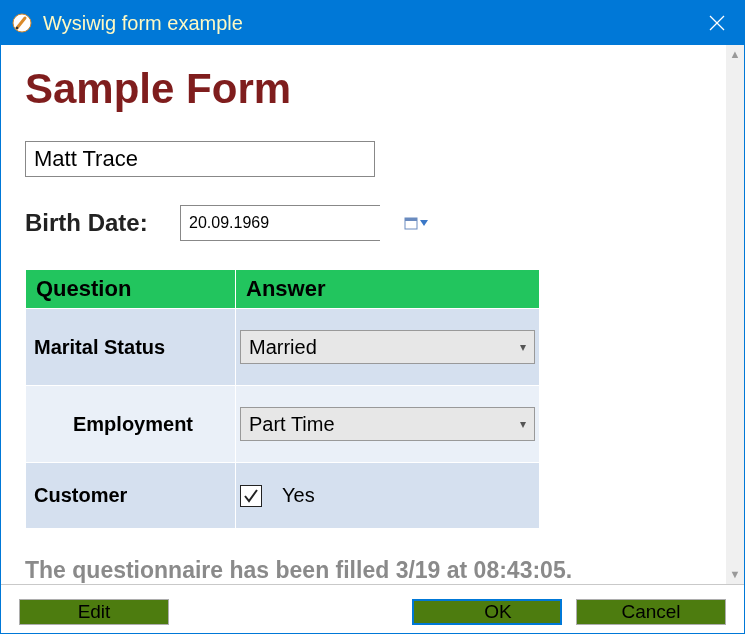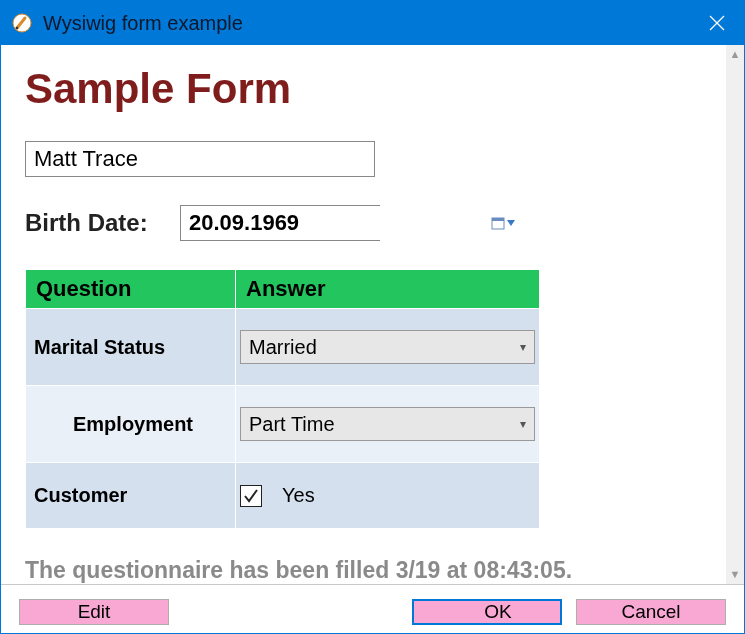--- a/index.html
+++ b/index.html
@@ -14,21 +14,21 @@
   .window {
     width: 745px;
     height: 634px;
     border: 1px solid #0078d7;
     display: flex;
     flex-direction: column;
     background: #fff;
   }
   .titlebar {
     background: #0078d7;
-    color: #0f172a;
+    color: #fef9c3;
     height: 56px;
     display: flex;
     align-items: center;
     padding: 0 4px 0 10px;
     font-size: 20px;
   }
   .titlebar .app-icon {
     width: 22px;
     height: 22px;
     margin-right: 10px;
@@ -103,27 +103,26 @@
   .date-wrap {
     border: 1px solid #888;
     height: 36px;
     width: 200px;
     display: flex;
     align-items: center;
     background: #fff;
   }
   .date-input {
     border: none;
-    font-size: 22px;
+    font-size: 16px;
     font-family: inherit;
     padding: 0 8px;
     flex: 1;
     height: 100%;
     outline: none;
-    font-weight: bold;
   }
   .date-picker-btn {
     width: 36px;
     height: 100%;
     display: flex;
     align-items: center;
     justify-content: center;
     cursor: pointer;
     gap: 2px;
   }
@@ -197,21 +196,21 @@
     padding: 14px 18px;
     display: flex;
     gap: 14px;
   }
   .button-bar .gap { flex: 1; }
   .btn {
     min-width: 150px;
     height: 26px;
     font-size: 19px;
     font-family: inherit;
-    background: #f9a8d4;
+    background: #4d7c0f;
     border: 1px solid #adadad;
     cursor: pointer;
     display: inline-flex;
     align-items: center;
     justify-content: center;
   }
   .btn.primary {
     border: 2px solid #0078d7;
     padding-left: 28px;
   }

